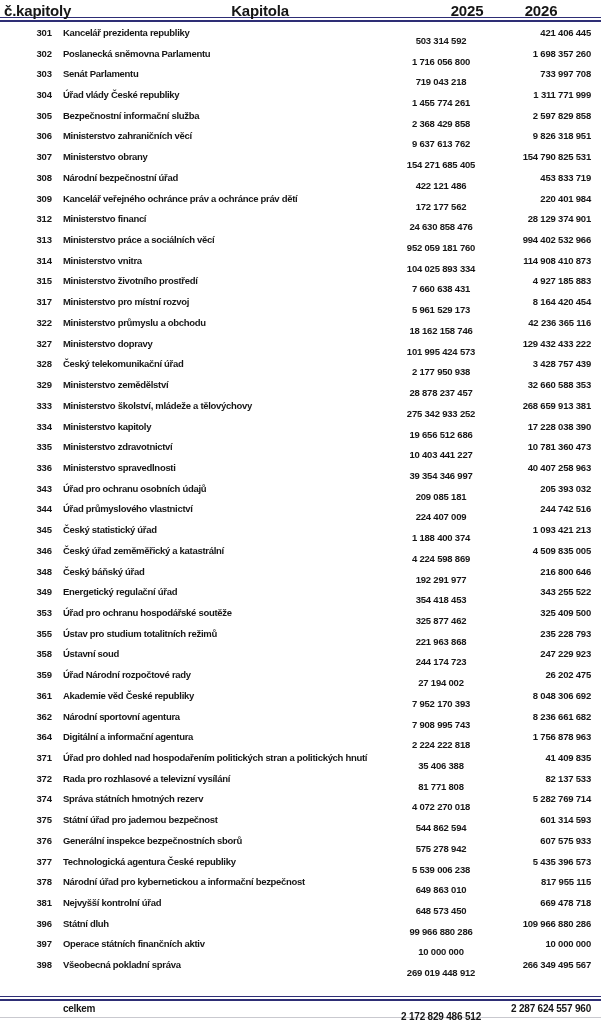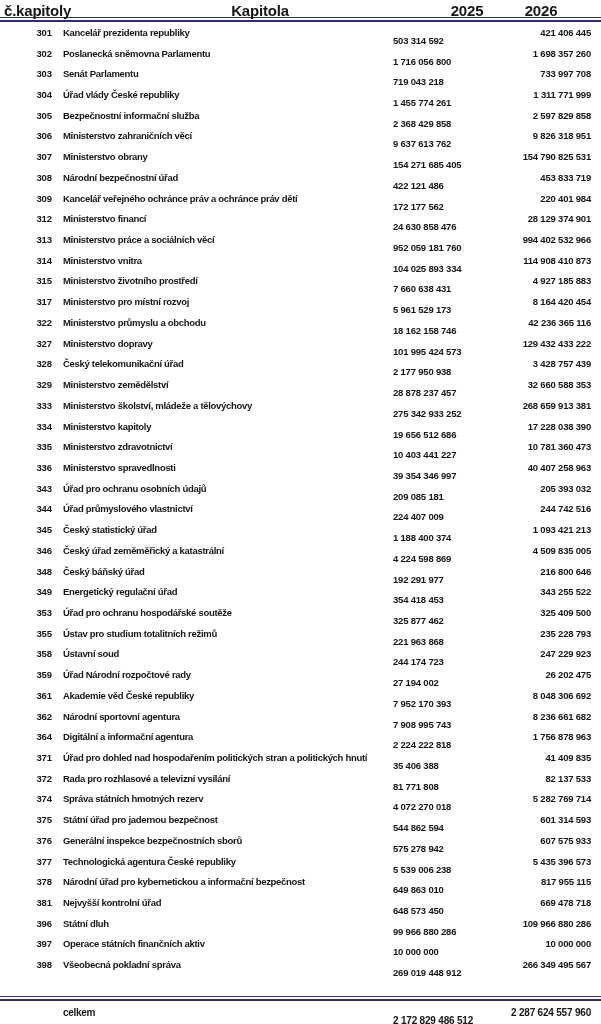--- a/index.html
+++ b/index.html
@@ -62,33 +62,33 @@
   .c-name{
     flex:none;
     width:330px;
     padding-left:11px;
     letter-spacing:-0.3px;
     overflow:visible;
   }
   .c-y1{
     flex:none;
     width:96px;
-    text-align:left;
+    text-align:center;
     letter-spacing:-0.2px;
     margin-top:16px;
   }
   .c-y2{
     flex:none;
     width:102px;
     text-align:right;
     letter-spacing:-0.2px;
   }
   
   .trow.total{
-    height:23px;
+    height:15px;
     font-size:10px;
   }
   .bottom-line{
     height:1px;
     background:var(--bottom);
     margin-top:1px;
   }
 </style>
 </head>
 <body>

